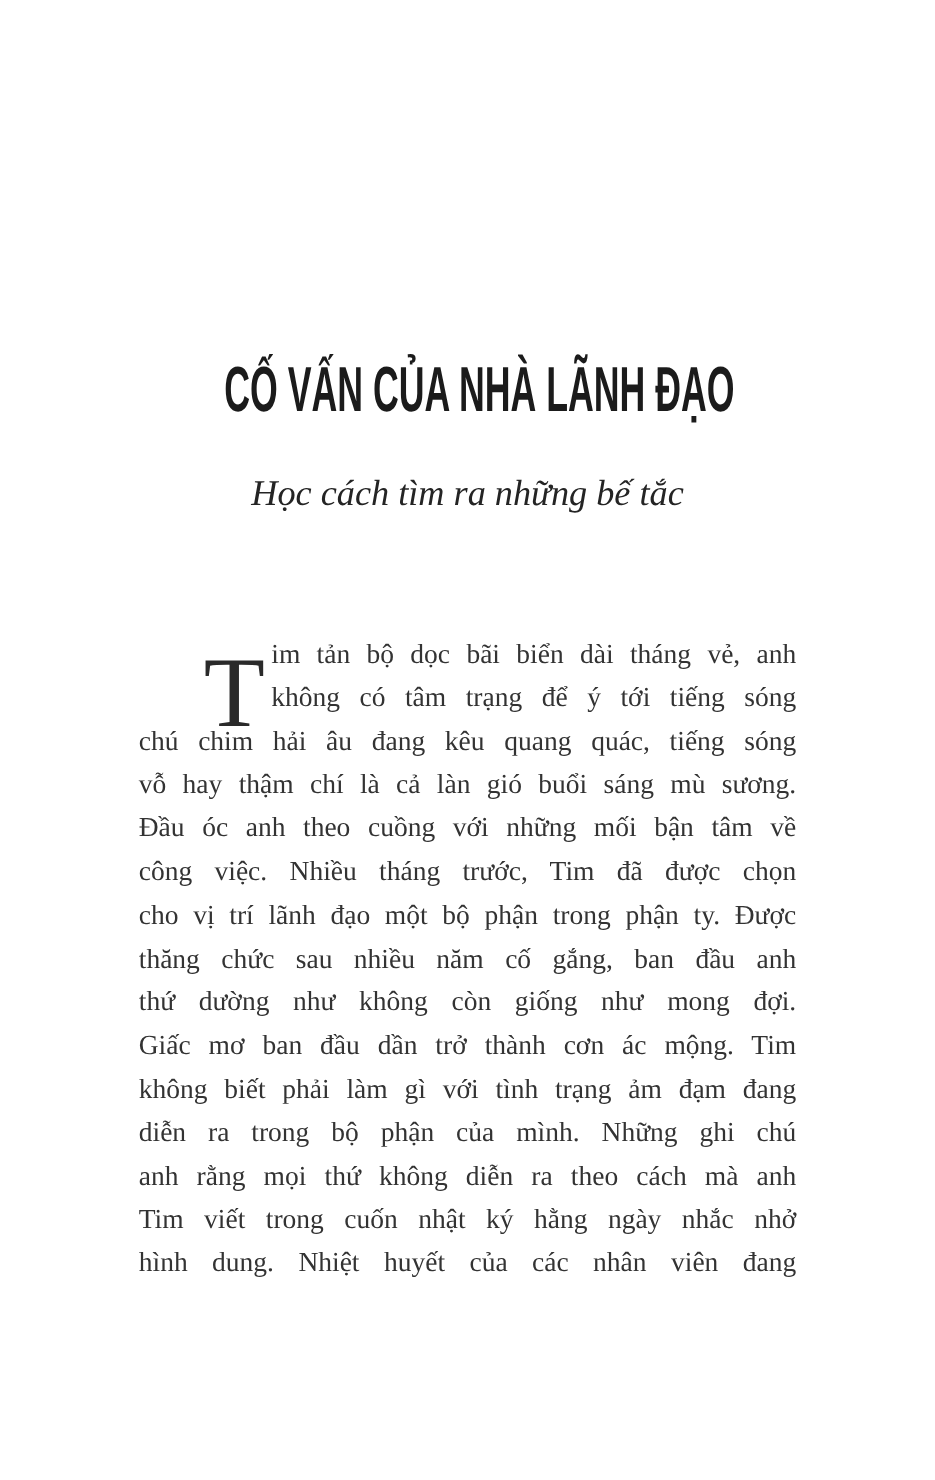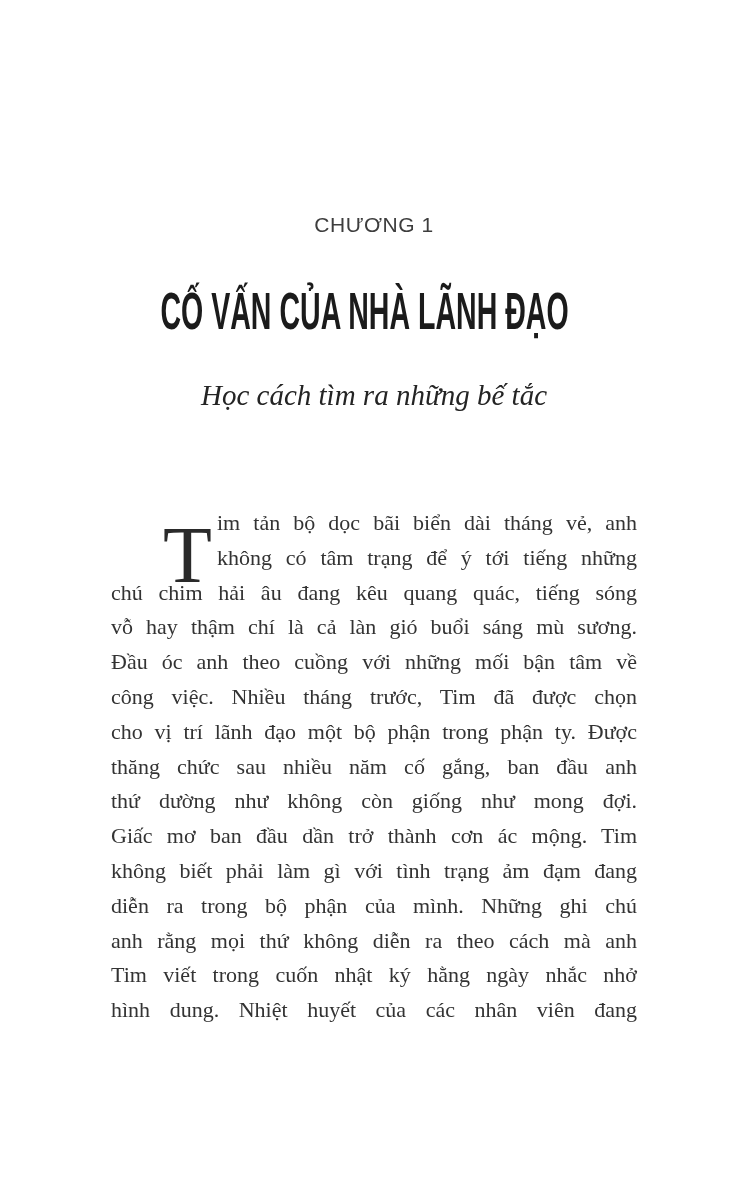--- a/index.html
+++ b/index.html
@@ -17,21 +17,21 @@
   .chapter-label {
     position:absolute; top:213px; left:0; width:100%;
     text-align:center;
     font-family:"Liberation Sans", sans-serif;
     font-size:21px; line-height:24px;
     letter-spacing:0.5px;
     color:#3d3d3d;
   }
   .chapter-title {
     position:absolute; top:283px; left:0; width:100%;
-    text-align:left;
+    text-align:right;
     color:#1b1b1b;
   }
   .chapter-title .condensed {
     display:inline-block;
     font-family:"Liberation Sans", sans-serif;
     font-weight:700;
     font-size:51px; line-height:58px;
     white-space:nowrap;
     transform:scaleX(0.56);
     transform-origin:center;
@@ -63,32 +63,31 @@
     font-family:"Liberation Serif", serif;
     font-size:80px; line-height:1;
     color:#2a2a2a;
   }
 </style>
 </head>
 <body>
 
 <div class="page">
 
-  <div class="chapter-label">CHƯƠNG 1</div>
 
   <div class="chapter-title">
     <span class="condensed">CỐ VẤN CỦA NHÀ LÃNH ĐẠO</span>
   </div>
 
   <div class="chapter-subtitle">Học cách tìm ra những bế tắc</div>
 
   <div class="body-text">
     <span class="drop-cap">T</span>
     <div class="para-line indent">im tản bộ dọc bãi biển dài tháng vẻ, anh</div>
-    <div class="para-line indent">không có tâm trạng để ý tới tiếng những</div>
+    <div class="para-line indent">không có tâm trạng để ý tới tiếng sóng</div>
     <div class="para-line">chú chim hải âu đang kêu quang quác, tiếng sóng</div>
     <div class="para-line">vỗ hay thậm chí là cả làn gió buổi sáng mù sương.</div>
     <div class="para-line">Đầu óc anh theo cuồng với những mối bận tâm về</div>
     <div class="para-line">công việc. Nhiều tháng trước, Tim đã được chọn</div>
     <div class="para-line">cho vị trí lãnh đạo một bộ phận trong phận ty. Được</div>
     <div class="para-line">thăng chức sau nhiều năm cố gắng, ban đầu anh</div>
     <div class="para-line">thứ dường như không còn giống như mong đợi.</div>
     <div class="para-line">Giấc mơ ban đầu dần trở thành cơn ác mộng. Tim</div>
     <div class="para-line">không biết phải làm gì với tình trạng ảm đạm đang</div>
     <div class="para-line">diễn ra trong bộ phận của mình. Những ghi chú</div>

